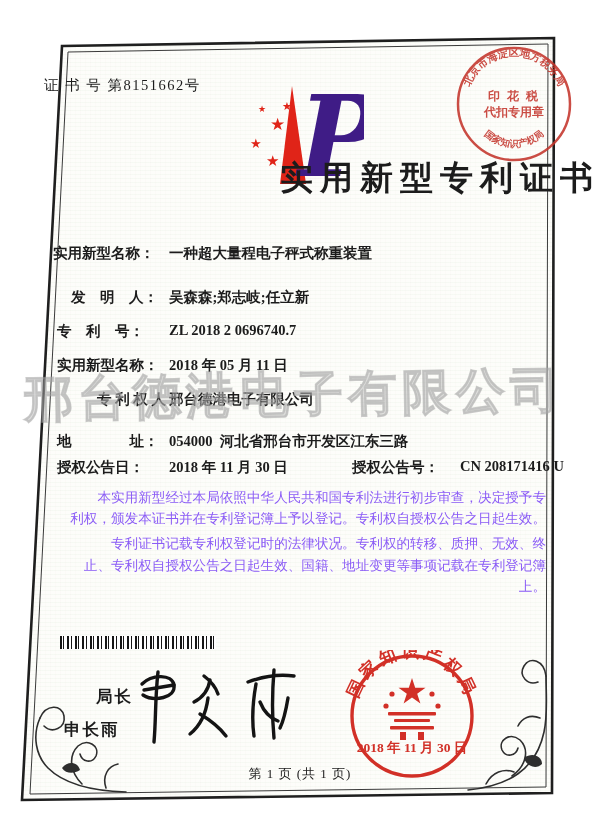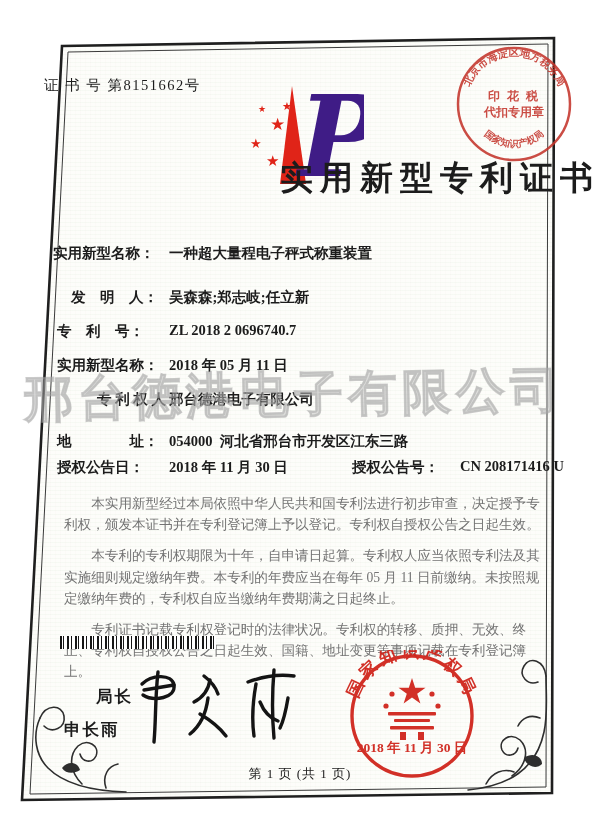--- a/index.html
+++ b/index.html
@@ -23,21 +23,21 @@
          letter-spacing:7px;z-index:2;}
   .stamp{left:452px;top:42px;width:124px;height:124px;z-index:3;opacity:.88;}
   .field-label{font-size:14.5px;font-weight:600;z-index:2;white-space:pre;}
   .field-value{font-size:14.5px;font-weight:600;z-index:2;white-space:pre;margin-left:12px;}
   .watermark{
     left:24px;top:362px;width:560px;z-index:5;font-size:49px;font-weight:700;
     letter-spacing:5px;color:rgba(176,176,176,0.40);-webkit-text-stroke:1px rgba(160,160,160,.45);
     transform:rotate(-1deg);white-space:nowrap;pointer-events:none;
   }
   .paragraphs{left:54px;top:483px;width:496px;z-index:2;}
-  .paragraphs p{margin:10px;font-size:13.6px;line-height:1.56;text-indent:2em;color:#737373;}
+  .paragraphs p{margin:4px;font-size:13.6px;line-height:1.56;text-indent:2em;color:#8b5cf6;text-align:right;}
   .barcode{left:60px;top:636px;width:156px;height:13px;z-index:2;
     background:repeating-linear-gradient(90deg,#161616 0 2px,#fff 2px 3px,#161616 3px 4px,
       #fff 4px 7px,#161616 7px 9px,#fff 9px 11px,#161616 11px 12px,#fff 12px 15px);
   }
   .director-title{left:64px;top:686px;font-size:16.5px;font-weight:600;z-index:2;letter-spacing:2px;margin-left:32px;}
   .director-name{left:64px;top:719px;font-size:16.5px;font-weight:600;z-index:2;letter-spacing:2px;}
   .signature{left:128px;top:658px;width:185px;height:95px;z-index:2;}
   .seal{left:344px;top:650px;width:136px;height:134px;z-index:4;opacity:.93;}
   .footer{left:0;top:765px;width:600px;text-align:center;font-size:13px;z-index:2;letter-spacing:1px;}
   .flourish{z-index:1;}
@@ -126,21 +126,20 @@
 <div class="abs field-label" style="left:57px;top:458px;">授权公告日：</div>
 <div class="abs field-value" style="left:157px;top:458px;">2018 年 11 月 30 日</div>
 
 <div class="abs field-label" style="left:352px;top:458px;text-align:right;">授权公告号：</div>
 <div class="abs field-value" style="left:448px;top:458px;text-align:right;">CN 208171416 U</div>
 
 <div class="abs watermark">邢台德港电子有限公司</div>
 
 <div class="abs paragraphs">
   <p>本实用新型经过本局依照中华人民共和国专利法进行初步审查，决定授予专利权，颁发本证书并在专利登记簿上予以登记。专利权自授权公告之日起生效。</p>
-  <p>本专利的专利权期限为十年，自申请日起算。专利权人应当依照专利法及其实施细则规定缴纳年费。本专利的年费应当在每年 05 月 11 日前缴纳。未按照规定缴纳年费的，专利权自应当缴纳年费期满之日起终止。</p>
   <p>专利证书记载专利权登记时的法律状况。专利权的转移、质押、无效、终止、专利权自授权公告之日起生效、国籍、地址变更等事项记载在专利登记簿上。</p>
 </div>
 
 <div class="abs barcode"></div>
 
 <div class="abs director-title">局长</div>
 <div class="abs director-name">申长雨</div>
 
 <svg class="abs signature" viewBox="0 0 185 95">
   <g fill="none" stroke="#141414" stroke-width="3.4" stroke-linecap="round" stroke-linejoin="round">

